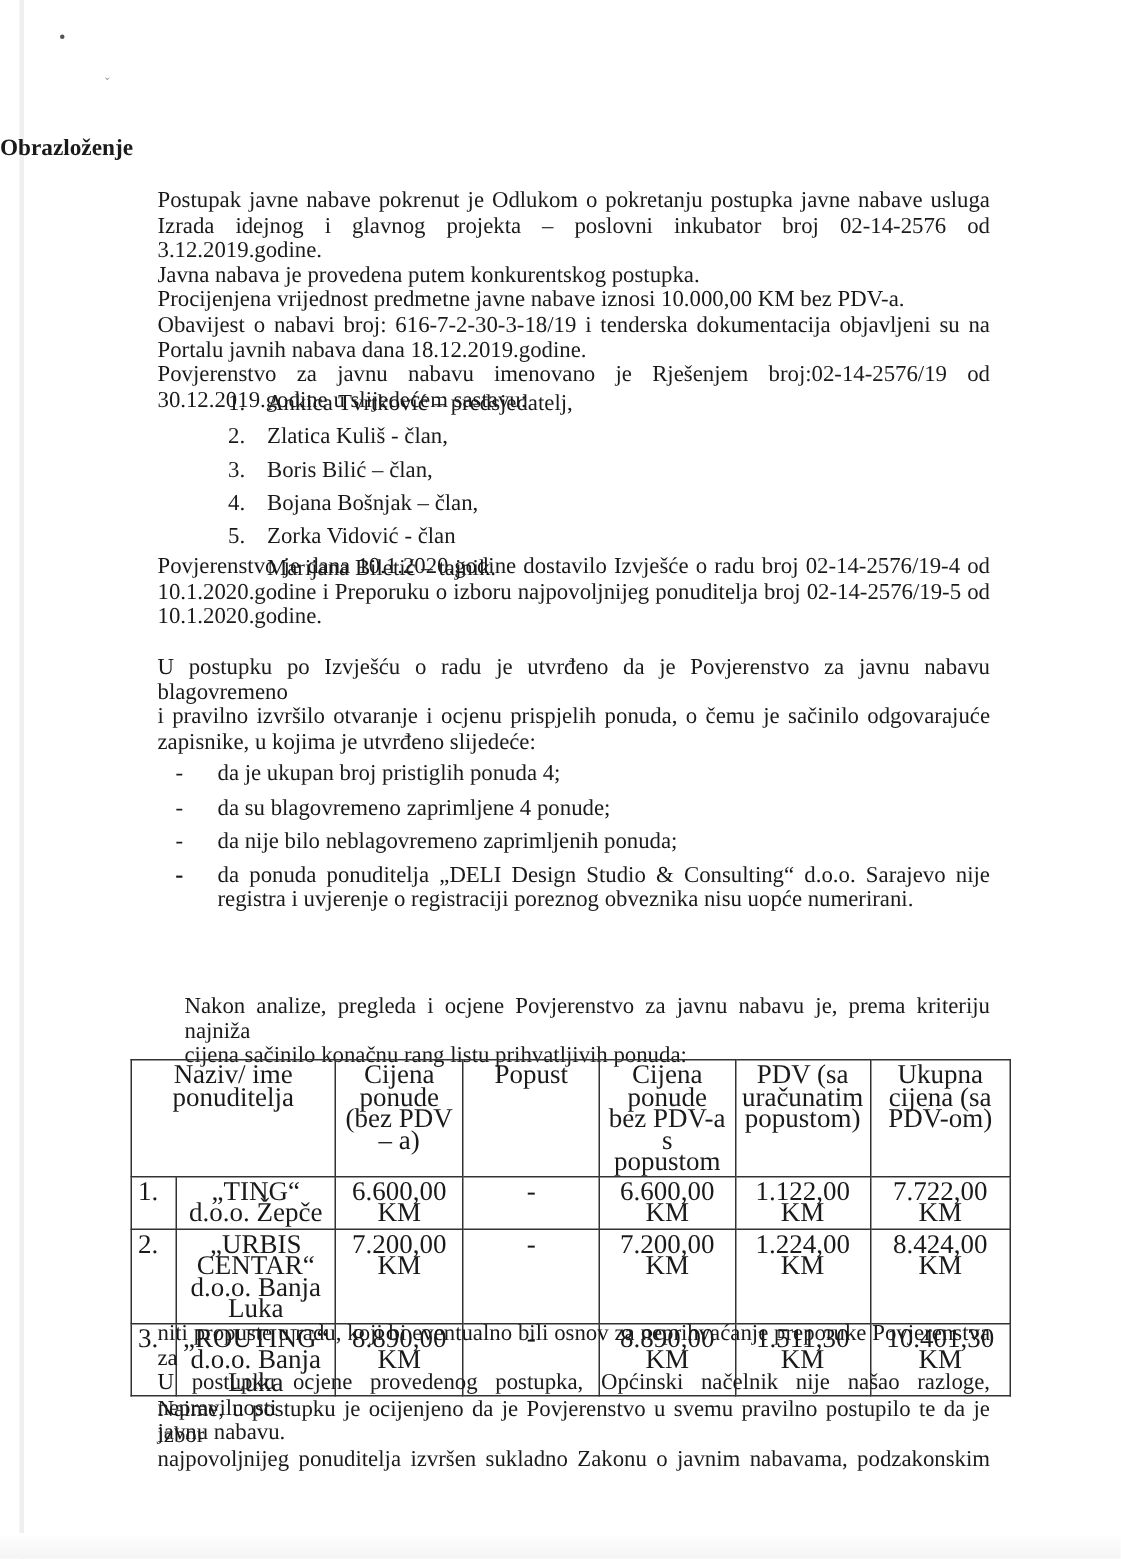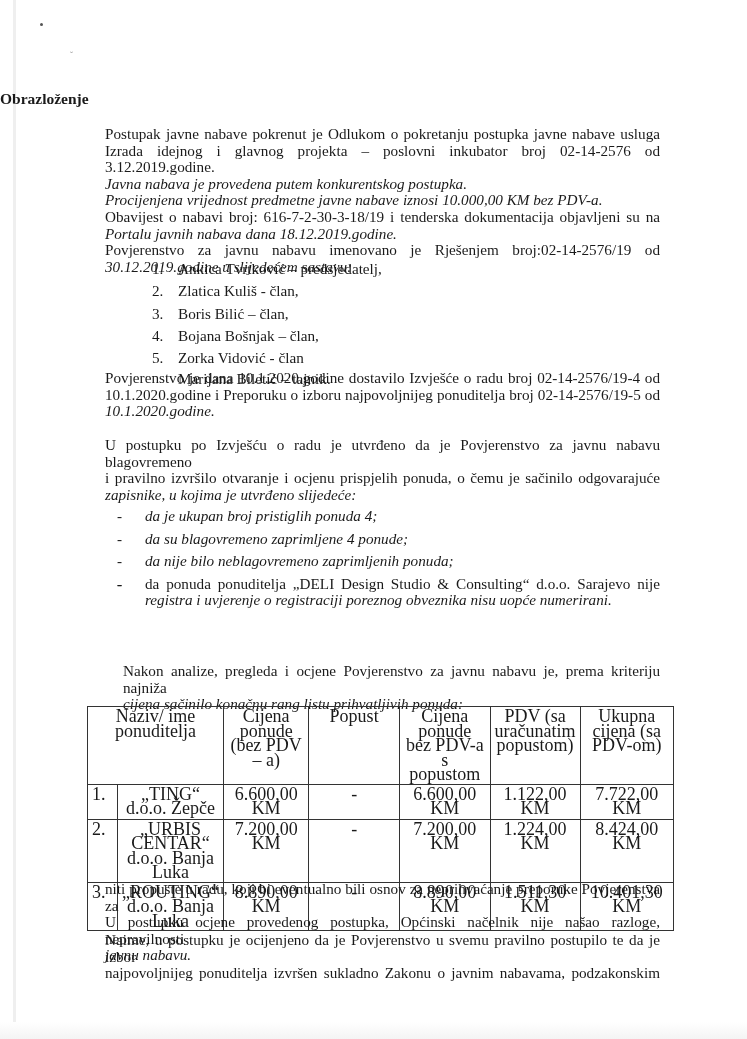--- a/index.html
+++ b/index.html
@@ -11,21 +11,21 @@
   .edge-left { position: absolute; left: 13px; top: 0; width: 3px; height: 1039px; background: #efefef; }
   .speck1 { position: absolute; left: 40px; top: 23px; width: 3px; height: 3px; background: #555; border-radius: 50%; }
   .speck2 { position: absolute; left: 70px; top: 50px; font-size: 9px; color: #999; }
   .bottom-shadow { position: absolute; left: 0; top: 1022px; width: 747px; height: 17px;
     background: linear-gradient(to bottom, #ffffff, #f4f4f4); }
   .title {
     position: absolute; left: 0; width: 747px; top: 90px; text-align: left;
     font-weight: bold; font-size: 15.5px;
   }
   .block { position: absolute; left: 105px; width: 555px; font-size: 15.2px; line-height: 16.6px; }
-  .line { display: block; white-space: nowrap; font-style: italic; }
+  .line { display: block; white-space: nowrap; }
   .jline { display: block; text-align: justify; text-align-last: justify; }
   .members { position: absolute; left: 120px; top: 258px; font-size: 15.2px; line-height: 22.3px; }
   .members .m { display: block; white-space: nowrap; margin-left: 32px; }
   .members .num { display: inline-block; width: 26px; }
   .bullets { position: absolute; left: 117px; width: 543px; font-size: 15.2px; line-height: 16.6px; }
   .bullets .b { position: relative; padding-left: 28px; margin-bottom: 6px; }
   .bullets .dash { position: absolute; left: 0; top: 0; }
   table.rank {
     position: absolute; left: 87px; top: 706px; width: 587px;
     border-collapse: collapse; font-size: 18px; line-height: 14.5px;

